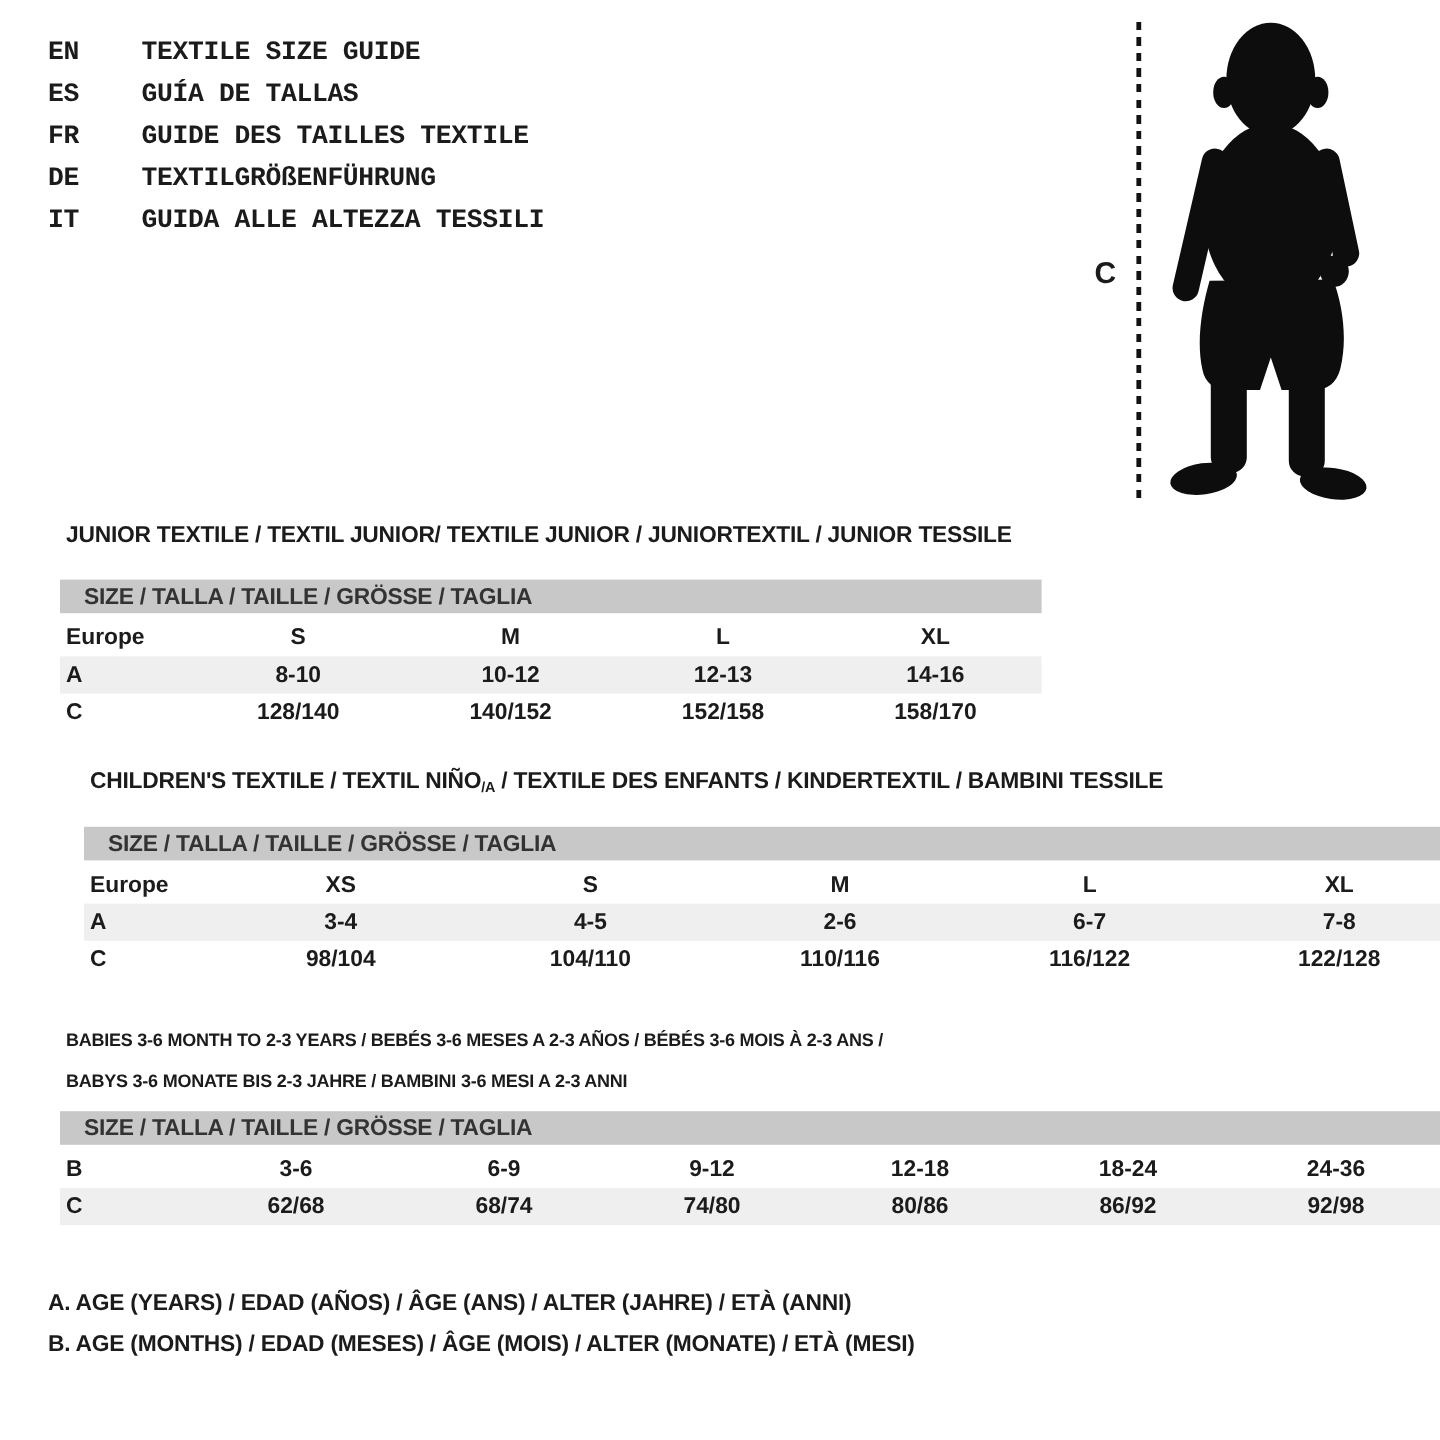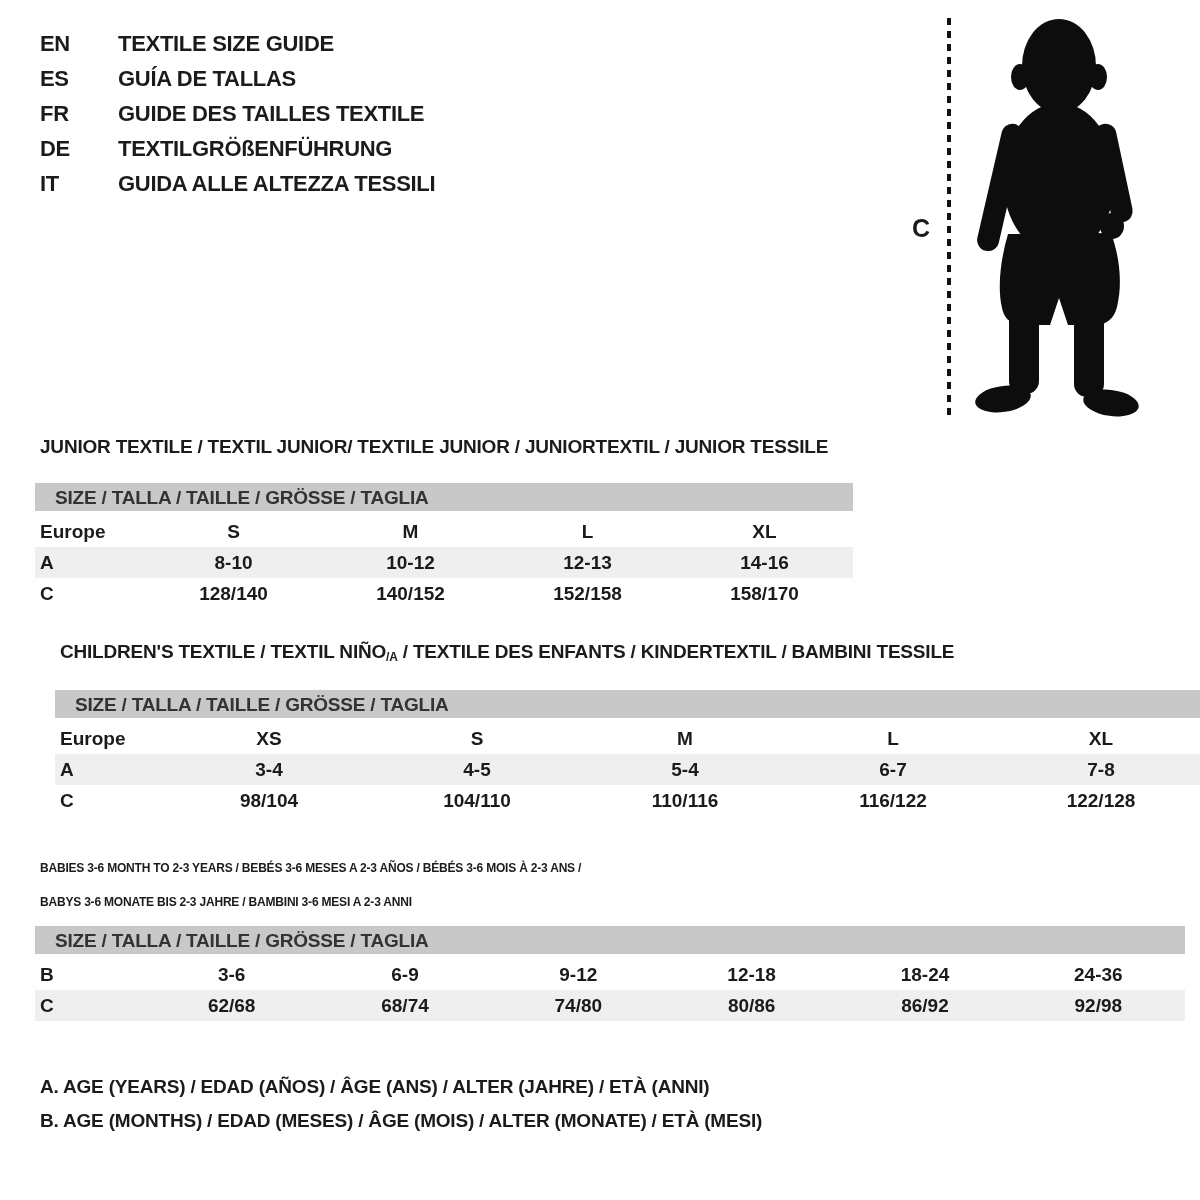--- a/index.html
+++ b/index.html
@@ -2,38 +2,38 @@
 <html><head>
 <meta charset="utf-8">
 <style>
   html,body{margin:0;padding:0;background:#fff;}
   .canvas{
     position:relative;width:1200px;height:1200px;background:#ffffff;overflow:hidden;
     font-family:"Liberation Sans",sans-serif;font-weight:bold;color:#1b1b1b;
   }
   
   .lang{position:absolute;left:40px;top:26px;}
-  .lang-row{display:flex;line-height:35px;font-size:22px;letter-spacing:-0.3px;}
+  .lang-row{display:flex;line-height:35px;font-size:22px;letter-spacing:-0.3px;font-family:Liberation Mono, monospace;}
   .lang-code{width:78px;flex:none;}
   
   .dash-line{
     position:absolute;left:947px;top:18px;width:4px;height:400px;
     background:repeating-linear-gradient(to bottom,#121212 0 7px,transparent 7px 13px);
   }
   .figure-label{position:absolute;left:912px;top:214px;font-size:25px;}
   .toddler{position:absolute;left:962px;top:14px;}
   
-  .section{position:absolute;left:35px;}
+  .section{position:absolute;left:50px;}
   #sec-junior{top:436px;width:818px;}
   #sec-children{top:641px;width:1150px;margin-left:20px;}
   #sec-babies{top:851px;width:1150px;}
   .sec-title{font-size:19px;line-height:22px;margin-bottom:25px;letter-spacing:-0.2px;padding-left:5px;white-space:nowrap;}
   .sub{font-size:12px;position:relative;top:3px;}
   .babies-title{margin-bottom:7px;}
-  .babies-title div{font-size:12px;line-height:34px;letter-spacing:-0.2px;padding-left:5px;white-space:nowrap;}
+  .babies-title div{font-size:15px;line-height:34px;letter-spacing:-0.2px;padding-left:5px;white-space:nowrap;}
   .band{height:28px;line-height:29px;background:#c8c8c8;font-size:19px;padding-left:20px;margin-bottom:5px;color:#333333;letter-spacing:-0.2px;}
   .trow{display:flex;height:31px;line-height:31px;font-size:19px;}
   .trow.shaded{background:#efefef;}
   .tlabel{width:105px;padding-left:5px;flex:none;}
   .tcell{flex:1;text-align:center;}
   
   .legend{position:absolute;left:40px;top:1070px;}
   .legend div{font-size:19px;line-height:34px;letter-spacing:-0.2px;white-space:nowrap;}
 </style>
 </head>
@@ -121,21 +121,21 @@
       <span class="tcell">XS</span>
       <span class="tcell">S</span>
       <span class="tcell">M</span>
       <span class="tcell">L</span>
       <span class="tcell">XL</span>
     </div>
     <div class="trow shaded">
       <span class="tlabel">A</span>
       <span class="tcell">3-4</span>
       <span class="tcell">4-5</span>
-      <span class="tcell">5-4</span>
+      <span class="tcell">2-6</span>
       <span class="tcell">6-7</span>
       <span class="tcell">7-8</span>
     </div>
     <div class="trow">
       <span class="tlabel">C</span>
       <span class="tcell">98/104</span>
       <span class="tcell">104/110</span>
       <span class="tcell">110/116</span>
       <span class="tcell">116/122</span>
       <span class="tcell">122/128</span>

